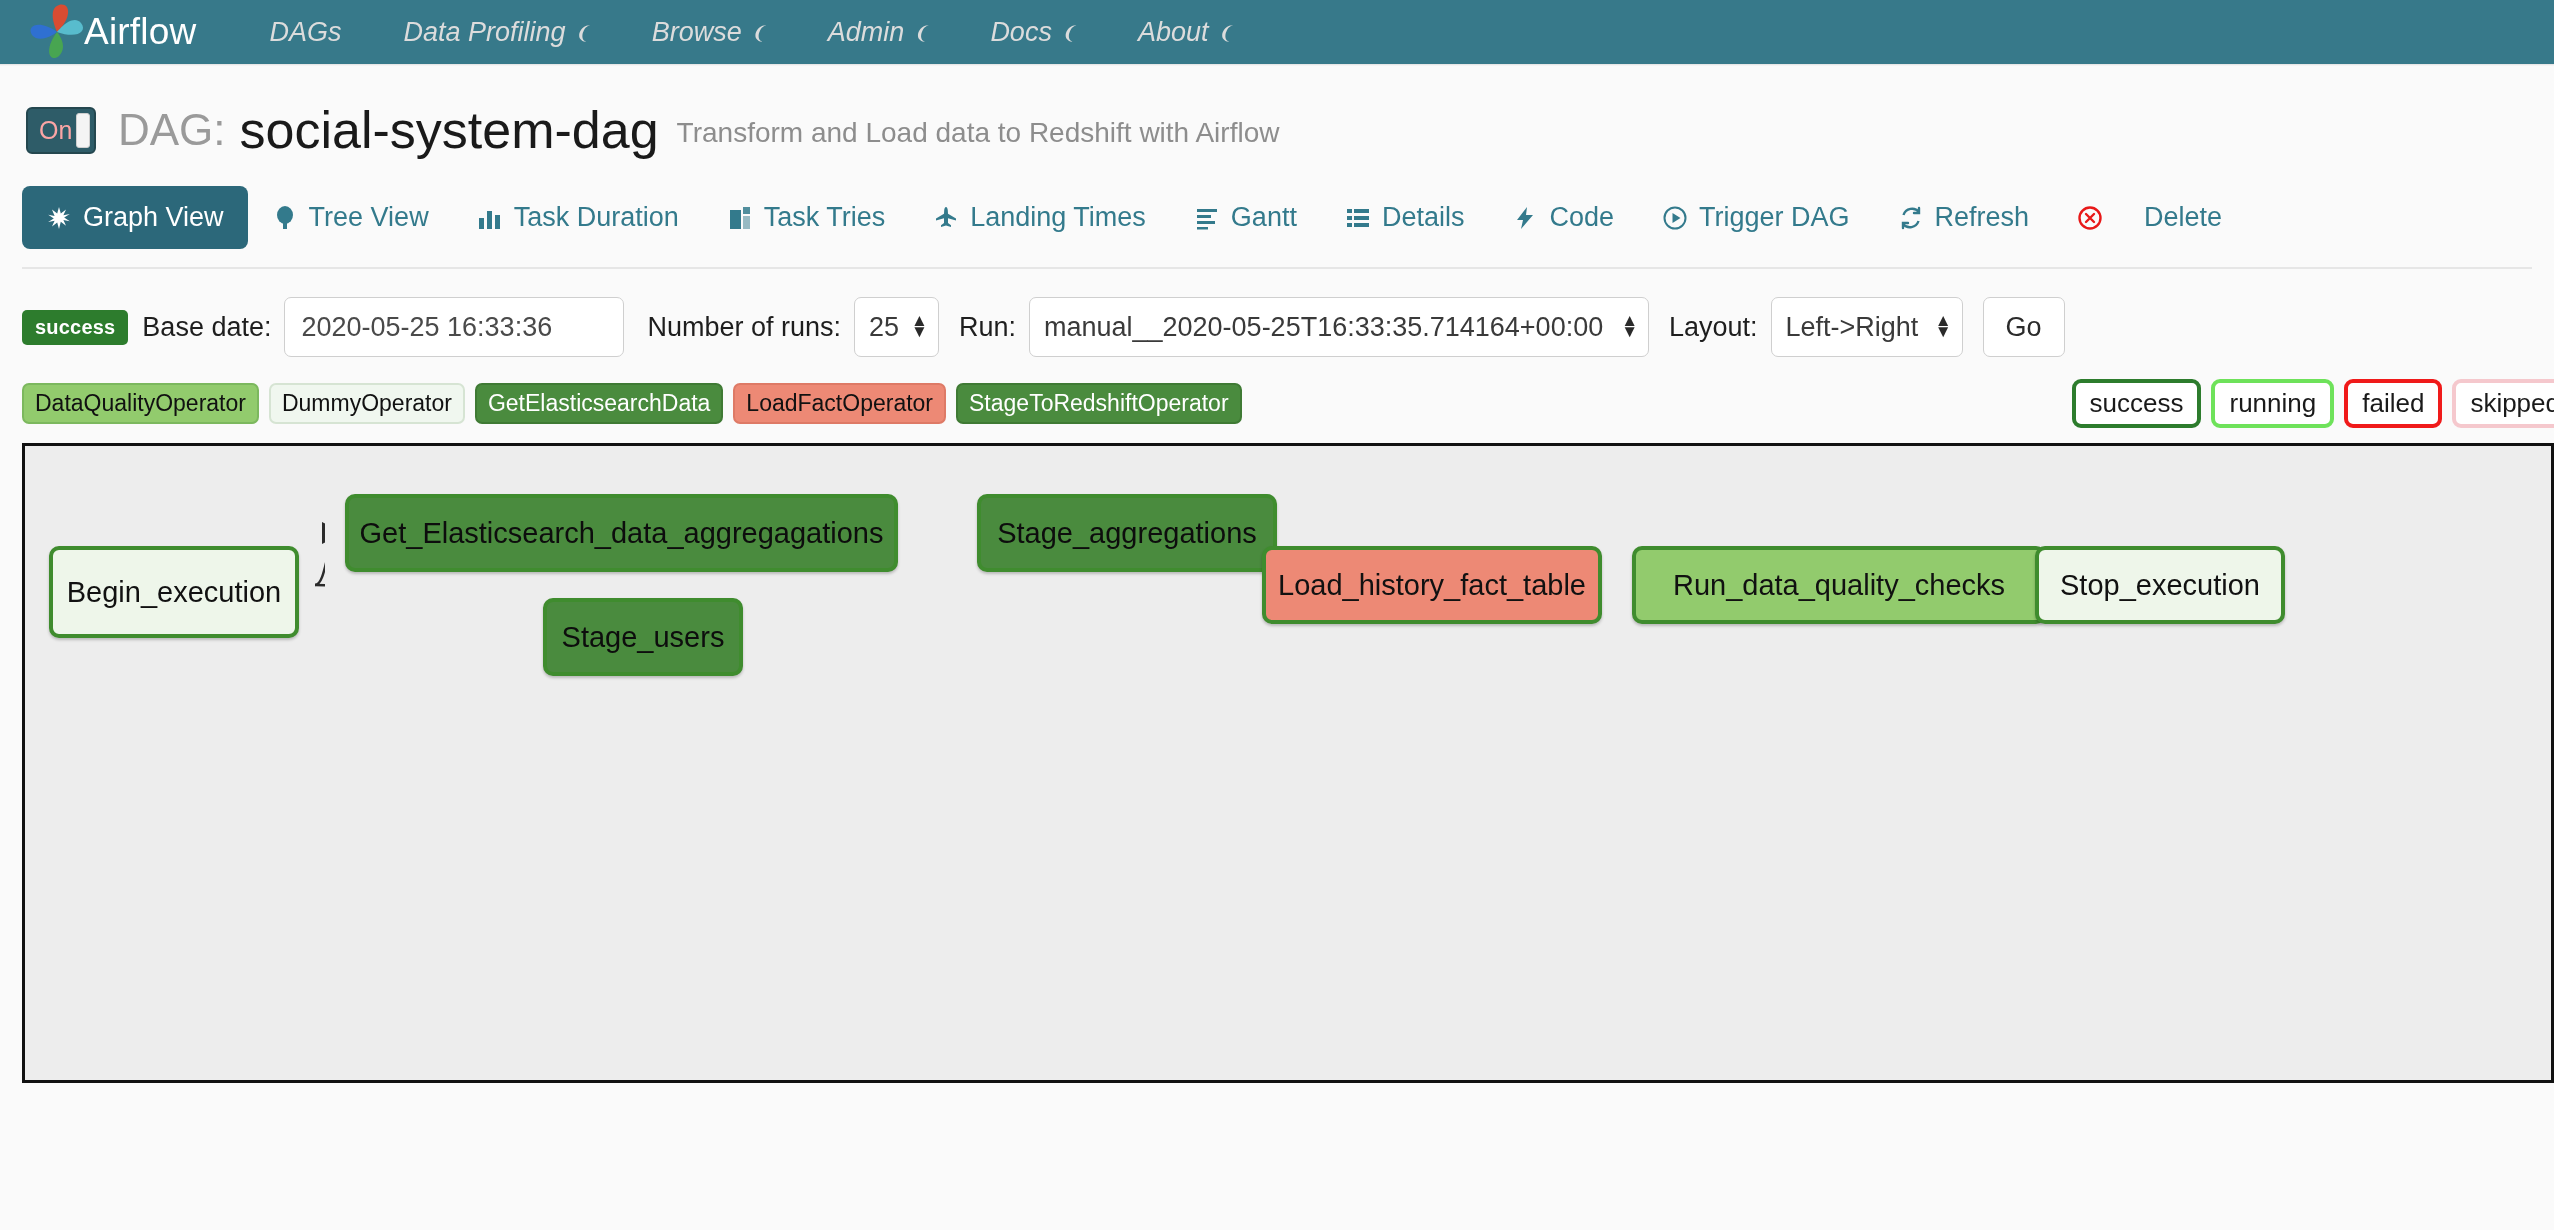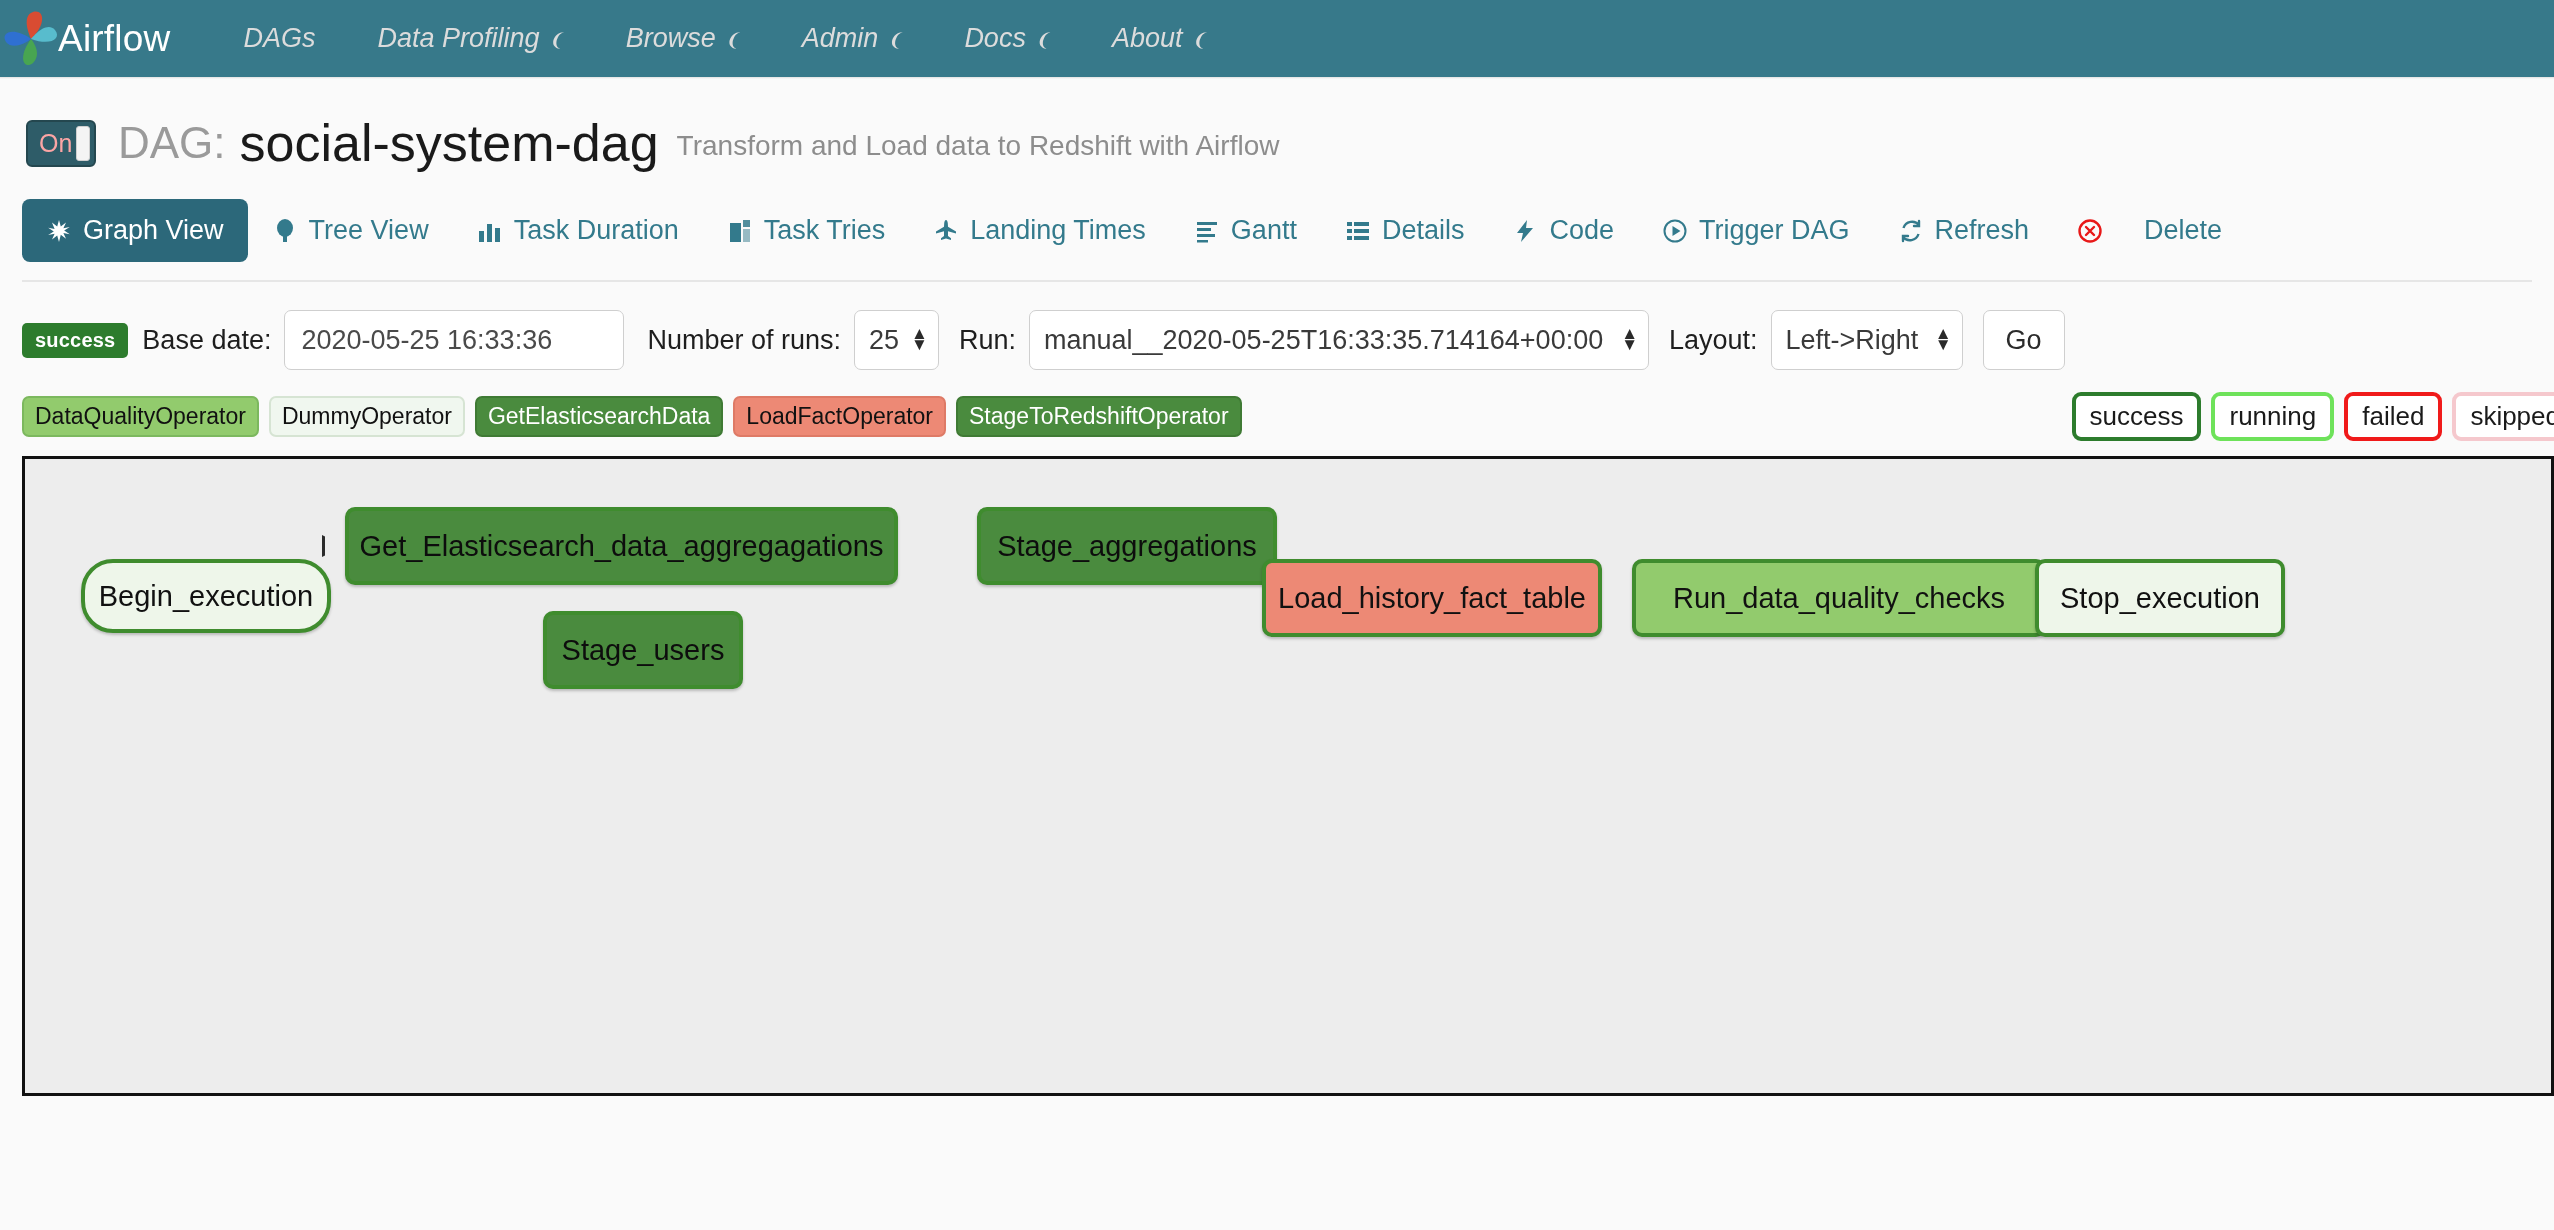--- a/index.html
+++ b/index.html
@@ -7,22 +7,22 @@
   body {
     width:2554px; height:1230px;
     background:#fafafa;
     font-family:"Liberation Sans", sans-serif;
     overflow:hidden;
     -webkit-font-smoothing:antialiased;
   }
 
   
   .navbar{
-    height:77px; background:#37798a; display:flex; align-items:center;
-    position:relative;
+    height:64px; background:#37798a; display:flex; align-items:center;
+    padding-left:26px; position:relative;
   }
   .brand{ display:flex; align-items:center; gap:0px; margin-right:42px; }
   .logo{ width:62px; height:62px; position:relative; }
   .brand-name{
     color:#ffffff; font-size:37px; letter-spacing:.2px; margin-left:-4px;
   }
   .nav-items{ display:flex; align-items:center; }
   .nav-link{
     color:#dcdcdc; font-size:27px; padding:0 31px; cursor:pointer;
     display:flex; align-items:center; gap:9px; white-space:nowrap;font-style:italic;
@@ -358,21 +358,21 @@
       </defs>
     <path d="M290,139 C302,139 302,87 314,87" fill="none" stroke="#2b2b2b" stroke-width="2.5" marker-end="url(#ar)"></path>
         <path d="M290,139 C401,139 401,191 512,191" fill="none" stroke="#2b2b2b" stroke-width="2.5" marker-end="url(#ar)"></path>
         <path d="M873,87 C885,87 885,87 897,87" fill="none" stroke="#2b2b2b" stroke-width="2.5" marker-end="url(#ar)"></path>
         <path d="M1203,87 C1217,87 1217,139 1231,139" fill="none" stroke="#2b2b2b" stroke-width="2.5" marker-end="url(#ar)"></path>
         <path d="M718,191 C974.5,191 974.5,139 1231,139" fill="none" stroke="#2b2b2b" stroke-width="2.5" marker-end="url(#ar)"></path>
         <path d="M1577,139 C1589,139 1589,139 1601,139" fill="none" stroke="#2b2b2b" stroke-width="2.5" marker-end="url(#ar)"></path>
         <path d="M1977,139 C1990.5,139 1990.5,139 2004,139" fill="none" stroke="#2b2b2b" stroke-width="2.5" marker-end="url(#ar)"></path>
       </svg>
     <div id="nodes">
-        <div class="node" style="left: 56px; top: 100px; width: 250px; height: 74px; background: rgb(238, 246, 234); border-color: rgb(63, 140, 46); border-radius: 32px;">Begin_execution</div>
+        <div class="node" style="left: 24px; top: 100px; width: 250px; height: 92px; background: rgb(238, 246, 234); border-color: rgb(63, 140, 46);">Begin_execution</div>
         <div class="node" style="left: 320px; top: 48px; width: 553px; height: 78px; background: rgb(74, 139, 62); border-color: rgb(63, 140, 46); color: rgb(13, 13, 13);">Get_Elasticsearch_data_aggregagations</div>
         <div class="node" style="left: 952px; top: 48px; width: 300px; height: 78px; background: rgb(74, 139, 62); border-color: rgb(63, 140, 46); color: rgb(13, 13, 13);">Stage_aggregations</div>
         <div class="node" style="left: 518px; top: 152px; width: 200px; height: 78px; background: rgb(74, 139, 62); border-color: rgb(63, 140, 46); color: rgb(13, 13, 13);">Stage_users</div>
         <div class="node" style="left: 1237px; top: 100px; width: 340px; height: 78px; background: rgb(237, 137, 117); border-color: rgb(63, 140, 46);">Load_history_fact_table</div>
         <div class="node" style="left: 1607px; top: 100px; width: 414px; height: 78px; background: rgb(146, 203, 109); border-color: rgb(63, 140, 46);">Run_data_quality_checks</div>
         <div class="node" style="left: 2010px; top: 100px; width: 250px; height: 78px; background: rgb(238, 246, 234); border-color: rgb(63, 140, 46);">Stop_execution</div>
       </div>
   </div>
 </div>
 

